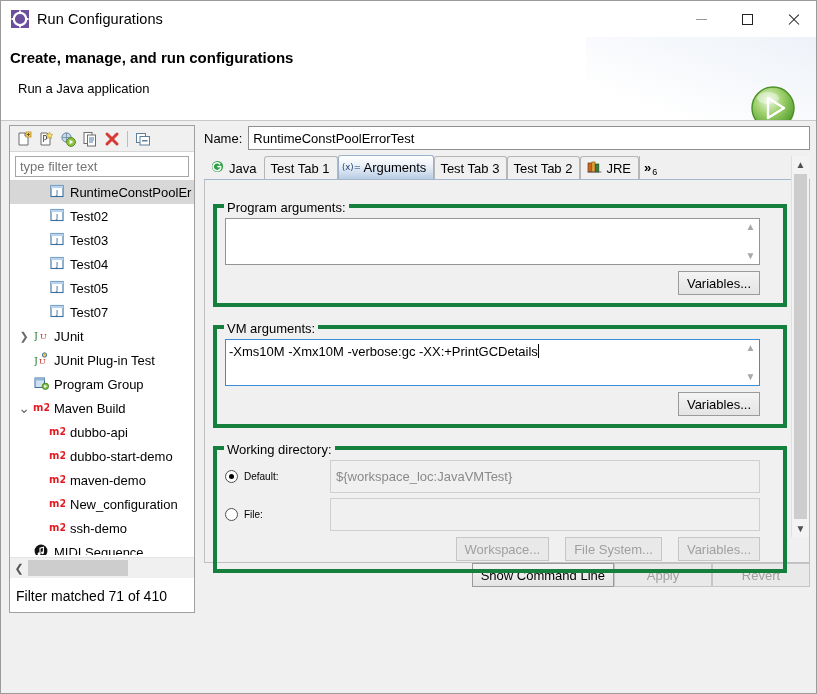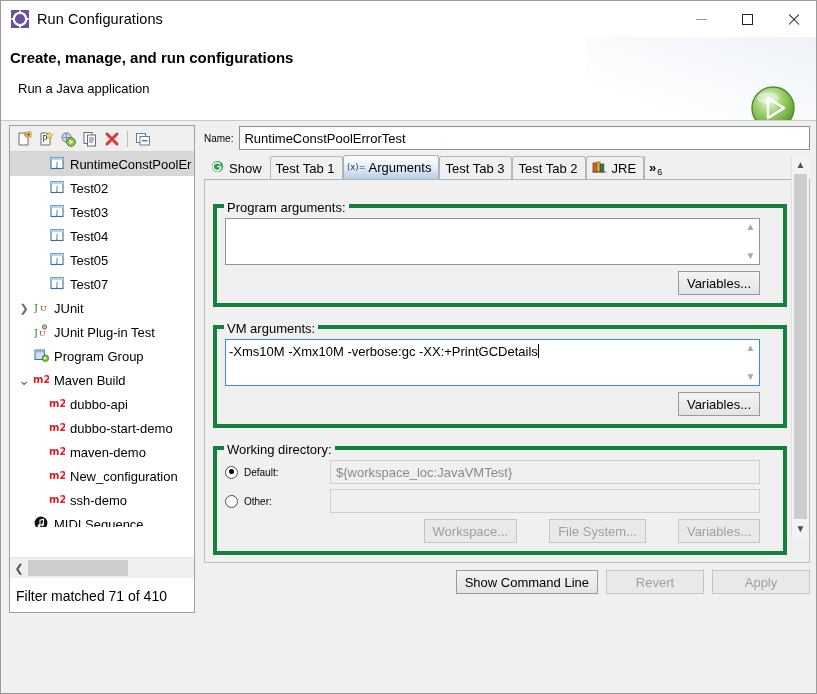--- a/index.html
+++ b/index.html
@@ -245,21 +245,21 @@
     left: 203px; top: 4px;
     width: 606px; height: 563px;
   }
   .name-row {
     display: flex;
     align-items: center;
     height: 26px;
     margin-bottom: 4px;
   }
   .name-label {
-    font-size: 10px;
+    font-size: 13px;
     margin-right: 6px;
   }
   .name-input {
     flex: 1;
     height: 24px;
     box-sizing: border-box;
     border: 1px solid #8e8e8e;
     background: #ffffff;
     font-family: "Liberation Sans", sans-serif;
     font-size: 13px;
@@ -466,38 +466,36 @@
     border-radius: 50%;
     background: #000000;
   }
   .radio-label {
     font-size: 10px;
     width: 86px;
     flex: 0 0 auto;
   }
   .wd-input {
     flex: 1;
-    height: 24px;
+    height: 33px;
     box-sizing: border-box;
     border: 1px solid #cfcfcf;
     background: #f0f0f0;
     font-size: 13px;
     color: #8a8a8a;
     display: flex;
     align-items: center;
     padding: 0 5px;
   }
 
   
   .actionrow {
     display: flex;
     justify-content: flex-end;
     align-items: center;
-    margin-top: 7px;
-    gap: 8px;
   }
   .btn-wide { min-width: 112px; }
 </style>
 </head>
 <body>
 
 <div class="window">
 
   <div class="titlebar">
     <span class="title-icon">
@@ -590,20 +588,23 @@
         <span class="tb-sep"></span>
         <span class="tb-icon">
           <svg width="16" height="16" viewBox="0 0 16 16">
             <rect x="1.5" y="2.5" width="9" height="9" fill="#ffffff" stroke="#5f7e9b" stroke-width="1"></rect>
             <rect x="5" y="5.5" width="9.5" height="8.5" fill="#ffffff" stroke="#5f7e9b" stroke-width="1"></rect>
             <path d="M7 9.8h5.5" stroke="#3a5f86" stroke-width="1.2"></path>
           </svg>
         </span>
       </div>
 
+      <div class="filter-wrap">
+        <input class="filter-input" type="text" placeholder="type filter text" style="">
+      </div>
 
       <div class="tree">
           <div class="tree-row selected">
             <span style="width: 22px; flex: 0 0 auto;"></span>
             <span class="twisty"></span>
             <span class="tree-icon">
               <span><svg width="14" height="14" viewBox="0 0 14 14">
                   <rect x="1" y="1.5" width="12" height="11" fill="#ffffff" stroke="#3a6ea5" stroke-width="1.1"></rect>
                   <rect x="1" y="1.5" width="12" height="2.6" fill="#b9d3ea"></rect>
                   <text x="7" y="11" font-size="7" font-family="DejaVu Sans" fill="#24486e" text-anchor="middle">J</text>
@@ -800,21 +801,21 @@
       <div class="tabfolder">
         <div class="tabs">
             <div class="tab first">
               <span class="tab-ico">
                 <span><svg width="13" height="13" viewBox="0 0 13 13">
                     <circle cx="6.5" cy="6.5" r="5.6" fill="#2f9e44"></circle>
                     <path d="M9.2 4.2A4 4 0 1 0 10 7.4" fill="none" stroke="#ffffff" stroke-width="1.6"></path>
                     <rect x="6.4" y="5.8" width="4" height="1.6" fill="#ffffff"></rect>
                   </svg></span>
               </span>
-              <span>Show</span>
+              <span>Java</span>
             </div>
             <div class="tab">
               <span>Test Tab 1</span>
             </div>
             <div class="tab selected">
               <span class="tab-ico">
                 <span><svg width="20" height="12" viewBox="0 0 20 12">
                     <text x="0" y="9.5" font-size="8.5" font-family="DejaVu Sans" fill="#1a3f6b">(x)=</text>
                   </svg></span>
               </span>
@@ -878,41 +879,41 @@
           <span class="group-title">Working directory:</span>
 
           <div class="wd-row">
             <span class="radio checked"></span>
             <span class="radio-label">Default:</span>
             <span class="wd-input">${workspace_loc:JavaVMTest}</span>
           </div>
 
           <div class="wd-row">
             <span class="radio"></span>
-            <span class="radio-label">Other:</span>
+            <span class="radio-label">File:</span>
             <span class="wd-input"></span>
           </div>
 
-          <div class="btn-row" style="gap:24px;">
+          <div class="btn-row" style="gap:8px;">
               <div class="btn disabled" style="margin-left: 0px;">Workspace...</div>
               <div class="btn disabled" style="margin-left: 8px;">File System...</div>
               <div class="btn disabled" style="margin-left: 8px;">Variables...</div>
             </div>
         </div>
 
       </div>
 
       <div class="vscroll" style="top:31px;">
         <span class="vs-arrow">▲</span>
         <span class="vs-thumb"></span>
         <span class="vs-arrow">▼</span>
       </div>
 
       <div class="actionrow">
           <div class="btn btn-wide">Show Command Line</div>
+          <div class="btn disabled" style="min-width: 98px;">Apply</div>
           <div class="btn disabled" style="min-width: 98px;">Revert</div>
-          <div class="btn disabled" style="min-width: 98px;">Apply</div>
         </div>
 
     </div>
   </div>
 
 </div>
 
 </body></html>

